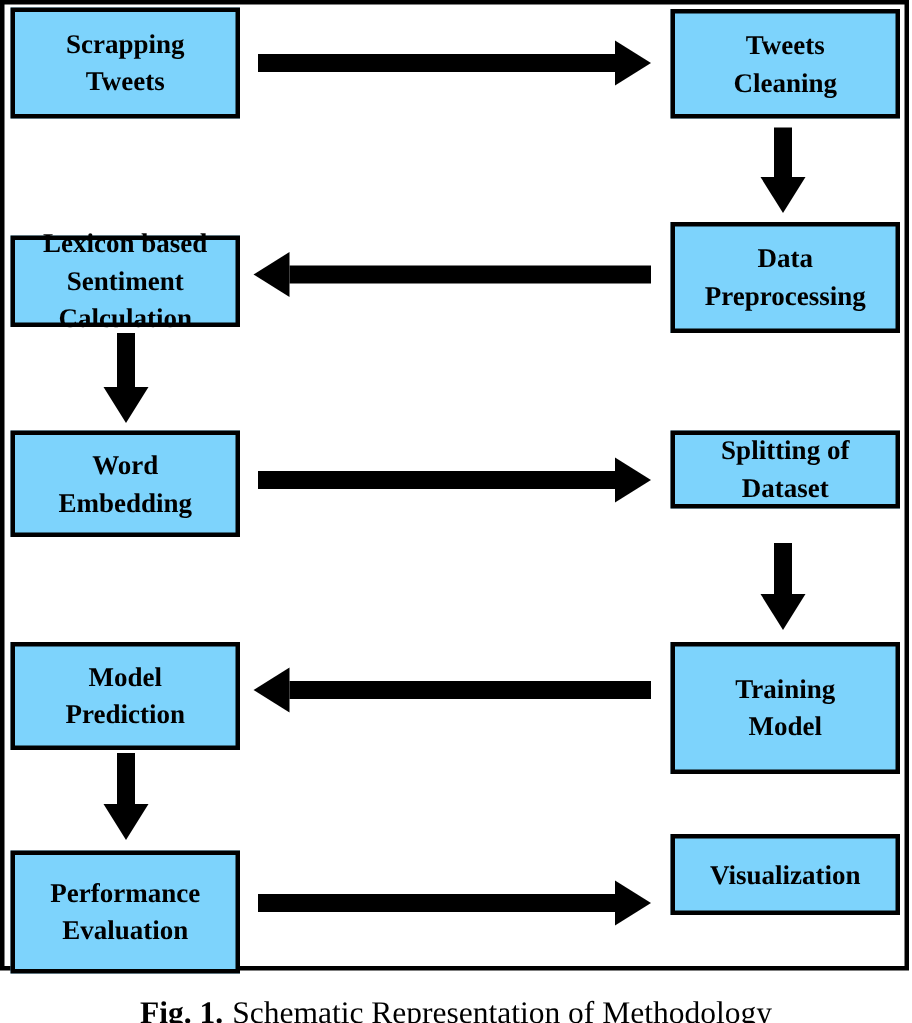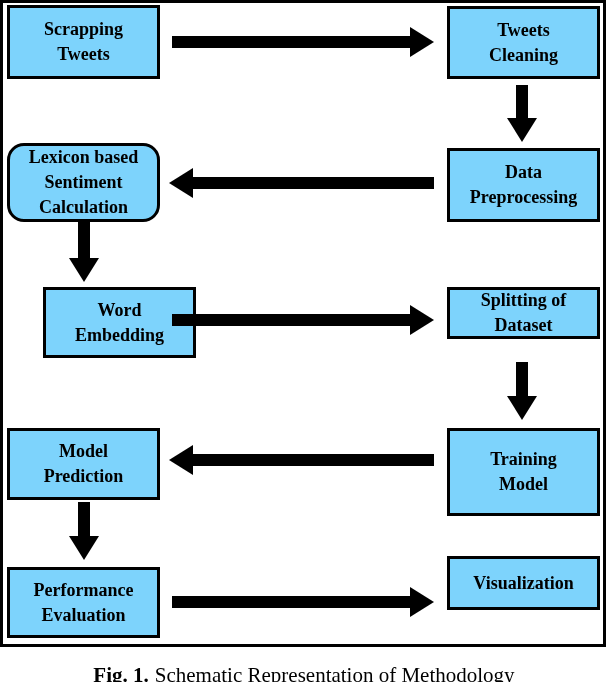--- a/index.html
+++ b/index.html
@@ -80,34 +80,34 @@
 <body>
 
 <div class="canvas">
 
   <div class="frame"></div>
 
   <div class="node col-left" style="top:5px;   height:74px;">Scrapping
 Tweets</div>
   <div class="node col-right" style="top:6px;   height:73px;">Tweets
 Cleaning</div>
-  <div class="node col-left" style="top:143px; height:79px;border-radius:17px;">Lexicon based
+  <div class="node col-left" style="top:157px; height:61px;">Lexicon based
 Sentiment
 Calculation</div>
   <div class="node col-right" style="top:148px; height:74px;">Data
 Preprocessing</div>
-  <div class="node col-left" style="top:287px; height:71px;margin-left:36px;">Word
+  <div class="node col-left" style="top:287px; height:71px;">Word
 Embedding</div>
   <div class="node col-right" style="top:287px; height:52px;">Splitting of
 Dataset</div>
   <div class="node col-left" style="top:428px; height:72px;">Model
 Prediction</div>
   <div class="node col-right" style="top:428px; height:88px;">Training
 Model</div>
-  <div class="node col-left" style="top:567px; height:71px;">Performance
+  <div class="node col-left" style="top:567px; height:82px;">Performance
 Evaluation</div>
   <div class="node col-right" style="top:556px; height:54px;">Visualization</div>
 
   <div class="arrow arrow-h" style="left:172px; top:27px;">
     <div class="bar-h" style="width:238px;"></div>
       <div class="head-right"></div>
   </div>
 
   <div class="arrow arrow-v" style="left:507px; top:85px;">
     <div class="bar-v" style="height:33px;"></div>

